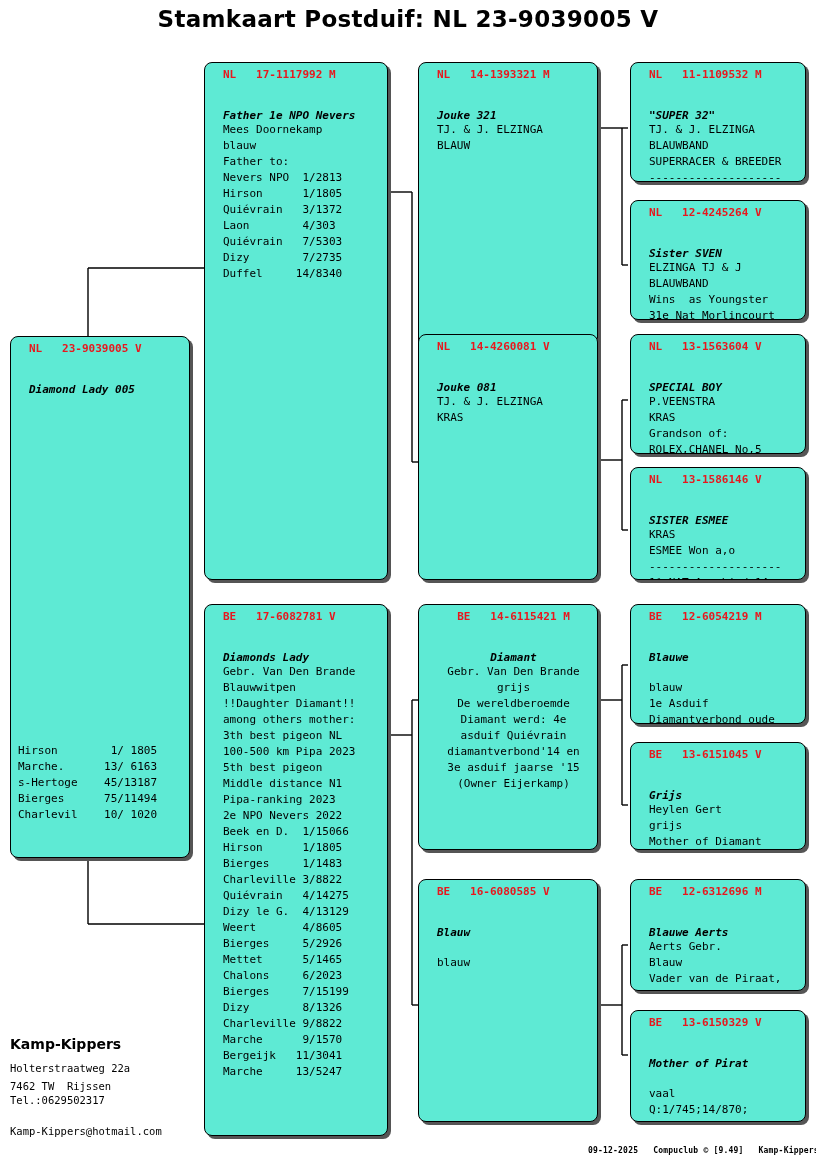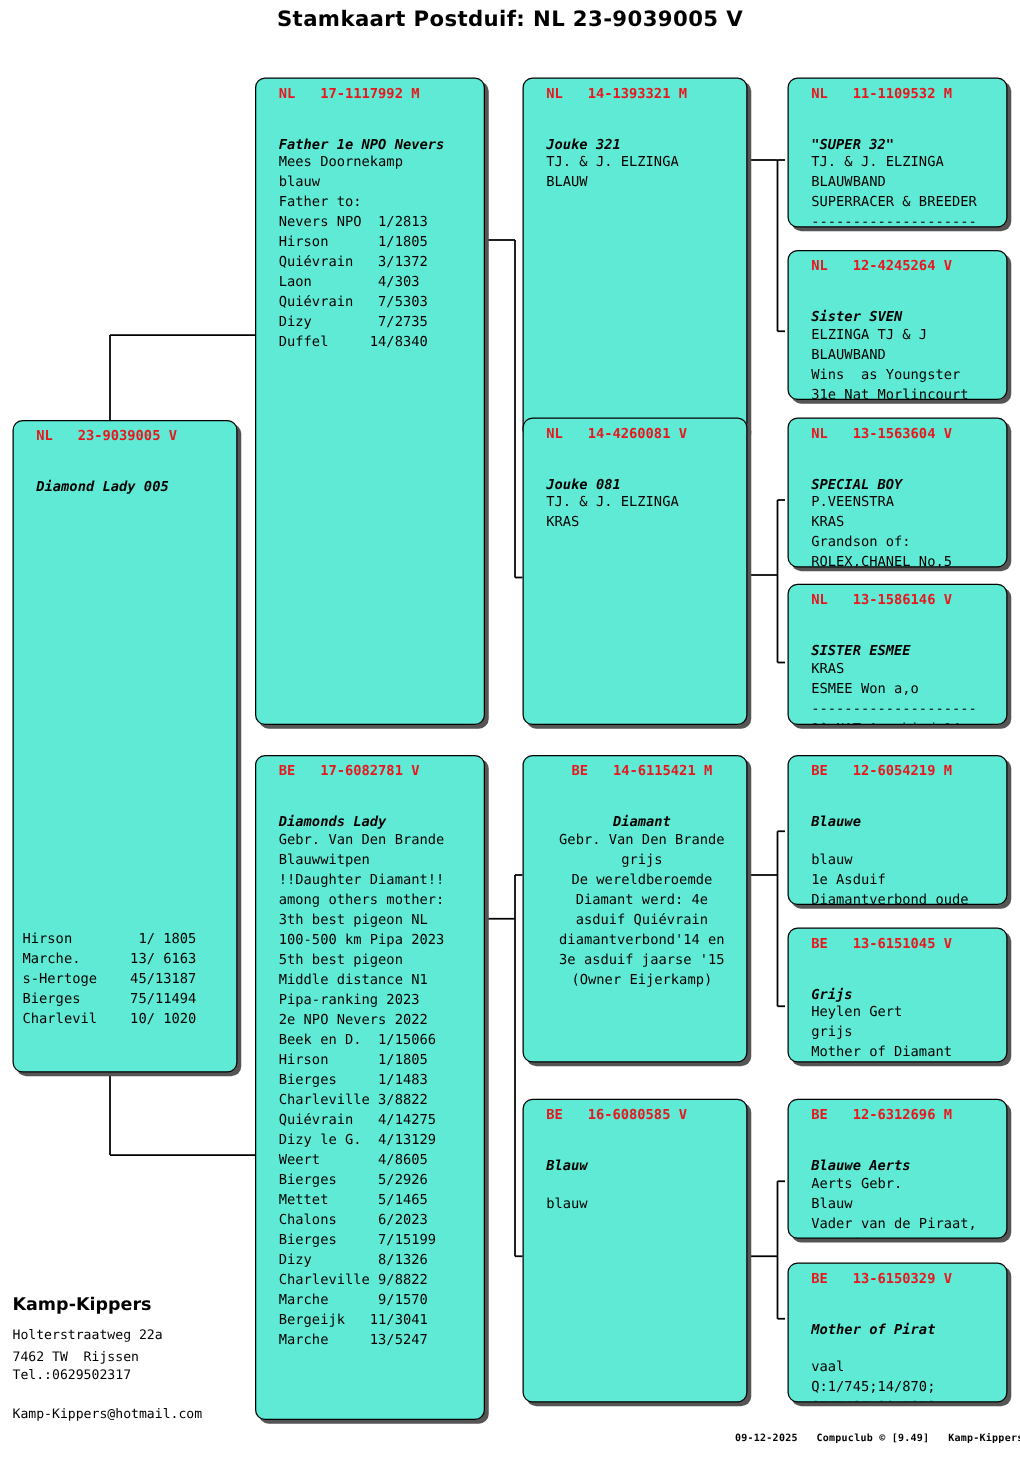--- a/index.html
+++ b/index.html
@@ -20,21 +20,21 @@
     width: 816px;
     height: 1172px;
   }
   .title {
     position: absolute;
     top: 6px;
     left: 0;
     width: 816px;
     text-align: center;
     font-family: "DejaVu Sans", sans-serif;
-    font-size: 17px;
+    font-size: 23px;
     font-weight: bold;
     letter-spacing: 0.3px;
   }
   .card {
     position: absolute;
     border: 1.5px solid #000;
     border-radius: 8px;
     background: #5eead4;
     box-sizing: border-box;
     box-shadow: 3px 3px 0 #555;

